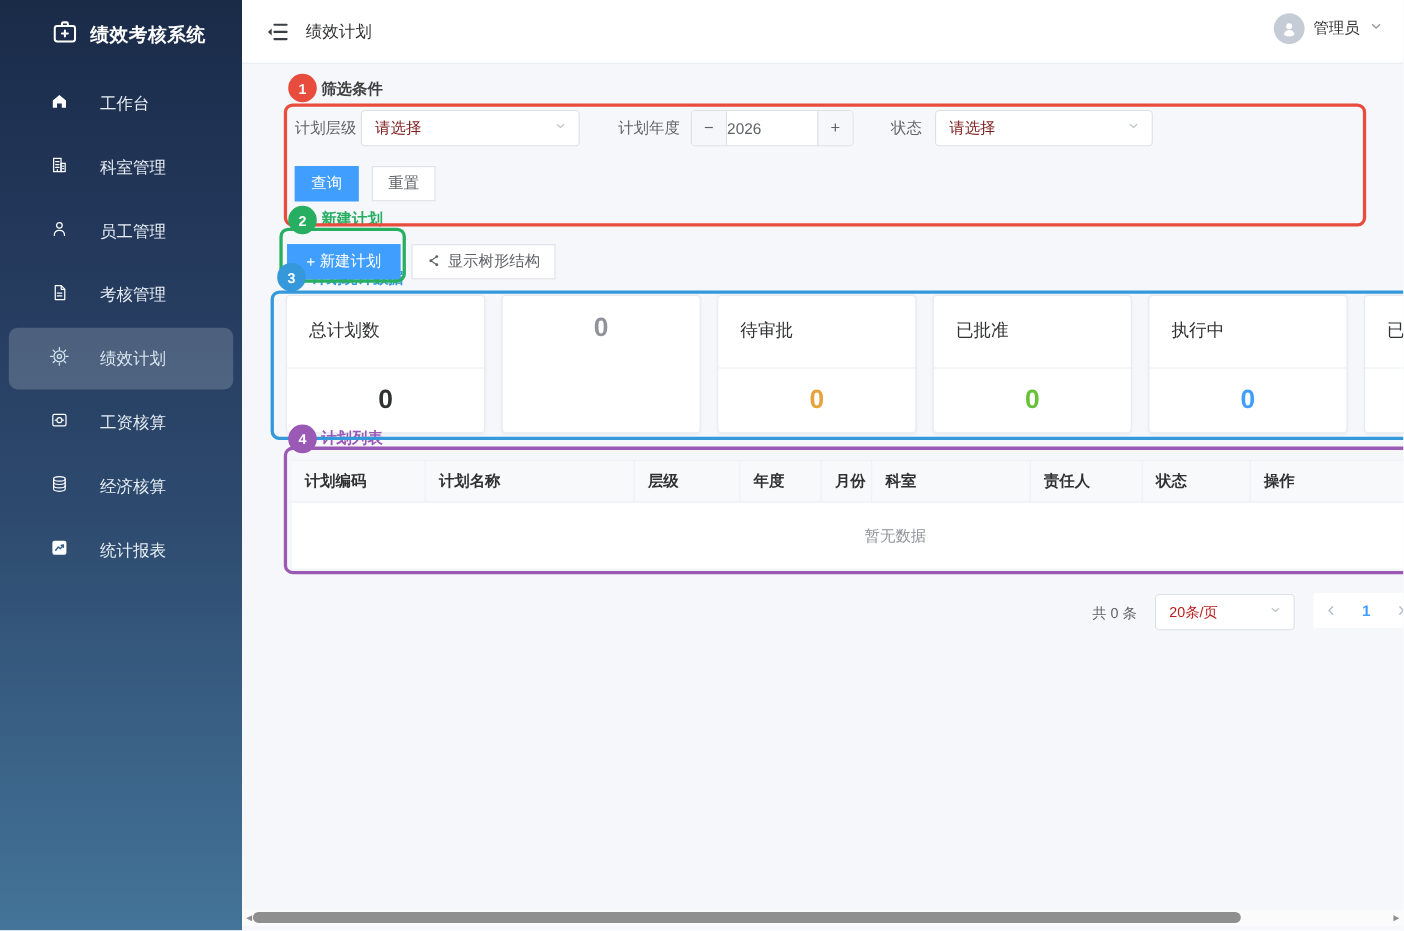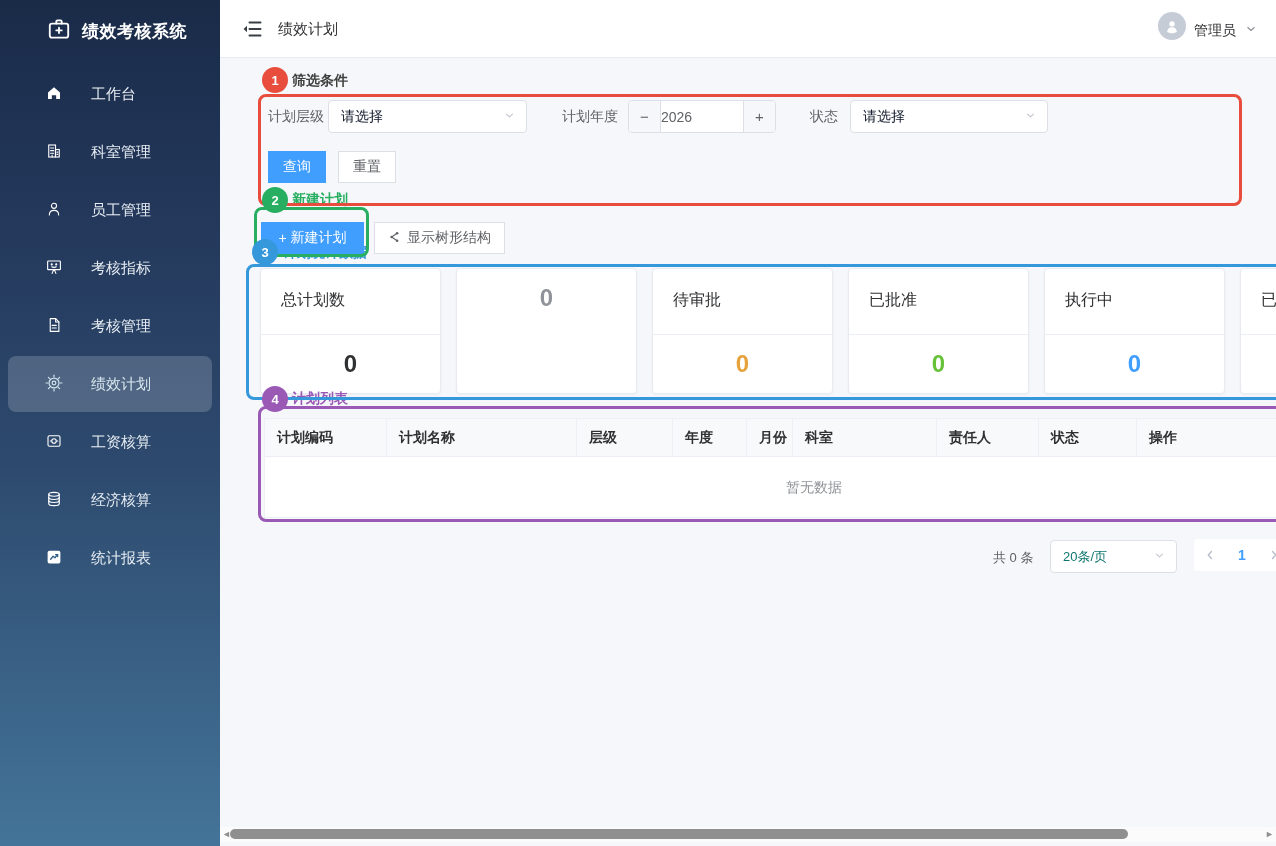--- a/index.html
+++ b/index.html
@@ -16,41 +16,41 @@
   .nav-item { position:relative; height:56px; margin:2px 8px; display:flex; align-items:center; gap:28px;
     padding-left:37px; color:#e7edf3; font-size:15px; border-radius:8px; cursor:pointer; }
   .nav-item svg { flex:none; }
   .nav-item.active { background:rgba(255,255,255,0.18); color:#d7e7ee; }
 
   
   .topbar { position:absolute; left:220px; top:0; width:1056px; height:58px; background:#fff;
     border-bottom:1px solid #e8ebef; z-index:2; }
   .fold-btn { position:absolute; left:20px; top:17px; width:24px; height:24px; cursor:pointer; }
   .page-title { position:absolute; left:58px; top:20px; font-size:15px; color:#303133; }
-  .user-box { position:absolute; right:18px; top:12px; display:flex; align-items:flex-end; gap:8px; cursor:pointer; }
+  .user-box { position:absolute; right:18px; top:12px; display:flex; align-items:center; gap:8px; cursor:pointer; }
   .avatar { width:28px; height:28px; border-radius:50%; background:#c6ccd6; display:flex; align-items:center; justify-content:center; }
   .user-name { font-size:14px; color:#303133; }
 
   
   .content { position:absolute; left:220px; top:58px; width:1056px; height:788px; overflow:hidden; }
   .abs { position:absolute; }
 
   
   .ann-box { position:absolute; border:3px solid; border-radius:8px; z-index:10; pointer-events:none; }
   .ann-badge { position:absolute; width:26px; height:26px; border-radius:50%; color:#fff; font-size:13px;
     font-weight:bold; display:flex; align-items:center; justify-content:center; z-index:11; pointer-events:none; }
   .ann-label { position:absolute; font-size:14px; font-weight:bold; z-index:5; pointer-events:none; white-space:nowrap; }
   .ann-label-behind { position:absolute; font-size:14px; font-weight:bold; z-index:1; pointer-events:none; white-space:nowrap; }
 
   
   .f-label { position:absolute; font-size:14px; color:#606266; line-height:33px; white-space:nowrap; }
   .select { position:absolute; height:33px; background:#fff; border:1px solid #dcdfe6; border-radius:4px;
     display:flex; align-items:center; justify-content:space-between; padding:0 10px 0 12px; cursor:pointer; }
-  .select .ph { font-size:14px; color:#0f172a; }
-  .select .val { font-size:13px; color:#0f766e; }
+  .select .ph { font-size:14px; color:#7f1d1d; }
+  .select .val { font-size:13px; color:#b91c1c; }
   .stepper { position:absolute; height:33px; display:flex; border:1px solid #dcdfe6; border-radius:4px;
     overflow:hidden; background:#fff; }
   .stepper .st-btn { width:32px; background:#f5f7fa; color:#606266; font-size:15px; display:flex;
     align-items:center; justify-content:center; cursor:pointer; }
   .stepper .st-btn.minus { border-right:1px solid #dcdfe6; }
   .stepper .st-btn.plus { border-left:1px solid #dcdfe6; }
   .stepper input { width:82px; border:none; outline:none; text-align:left; font-size:14px; color:#606266;
     font-family:inherit; }
   .btn { position:absolute; height:32px; border-radius:0; font-size:14px; display:flex; align-items:center;
     justify-content:center; cursor:pointer; white-space:nowrap; }
@@ -119,31 +119,20 @@
         <span>科室管理</span>
       </div>
       <div class="nav-item">
         <span>
           <svg width="18" height="18" viewBox="0 0 24 24" fill="none" stroke="#fff" stroke-width="1.5" stroke-linecap="round">
             <circle cx="12" cy="7.8" r="3.4"></circle>
               <path d="M5.8 20c0-4 2.8-6.2 6.2-6.2s6.2 2.2 6.2 6.2"></path>
           </svg>
         </span>
         <span>员工管理</span>
-      </div>
-      <div class="nav-item">
-        <span>
-          <svg width="18" height="18" viewBox="0 0 24 24" fill="none" stroke="#fff" stroke-width="1.5" stroke-linecap="round">
-            <rect x="3.5" y="4" width="17" height="11.5" rx="1"></rect>
-            <circle cx="9" cy="8.5" r="0.7" fill="#fff"></circle>
-              <circle cx="15" cy="8.5" r="0.7" fill="#fff"></circle>
-            <path d="M9 11.7c1.2 1 4.8 1 6 0M9.5 20.5l2-5M14.5 20.5l-2-5"></path>
-          </svg>
-        </span>
-        <span>考核指标</span>
       </div>
       <div class="nav-item">
         <span>
           <svg width="18" height="18" viewBox="0 0 24 24" fill="none" stroke="#fff" stroke-width="1.5" stroke-linecap="round" stroke-linejoin="round">
             <path d="M7 3.5h7.2L18.5 7.8V20.5H7z"></path>
               <path d="M14.2 3.5V8h4.3"></path>
               <path d="M9.5 12.5h5.5M9.5 16h5.5"></path>
           </svg>
         </span>
         <span>考核管理</span>

